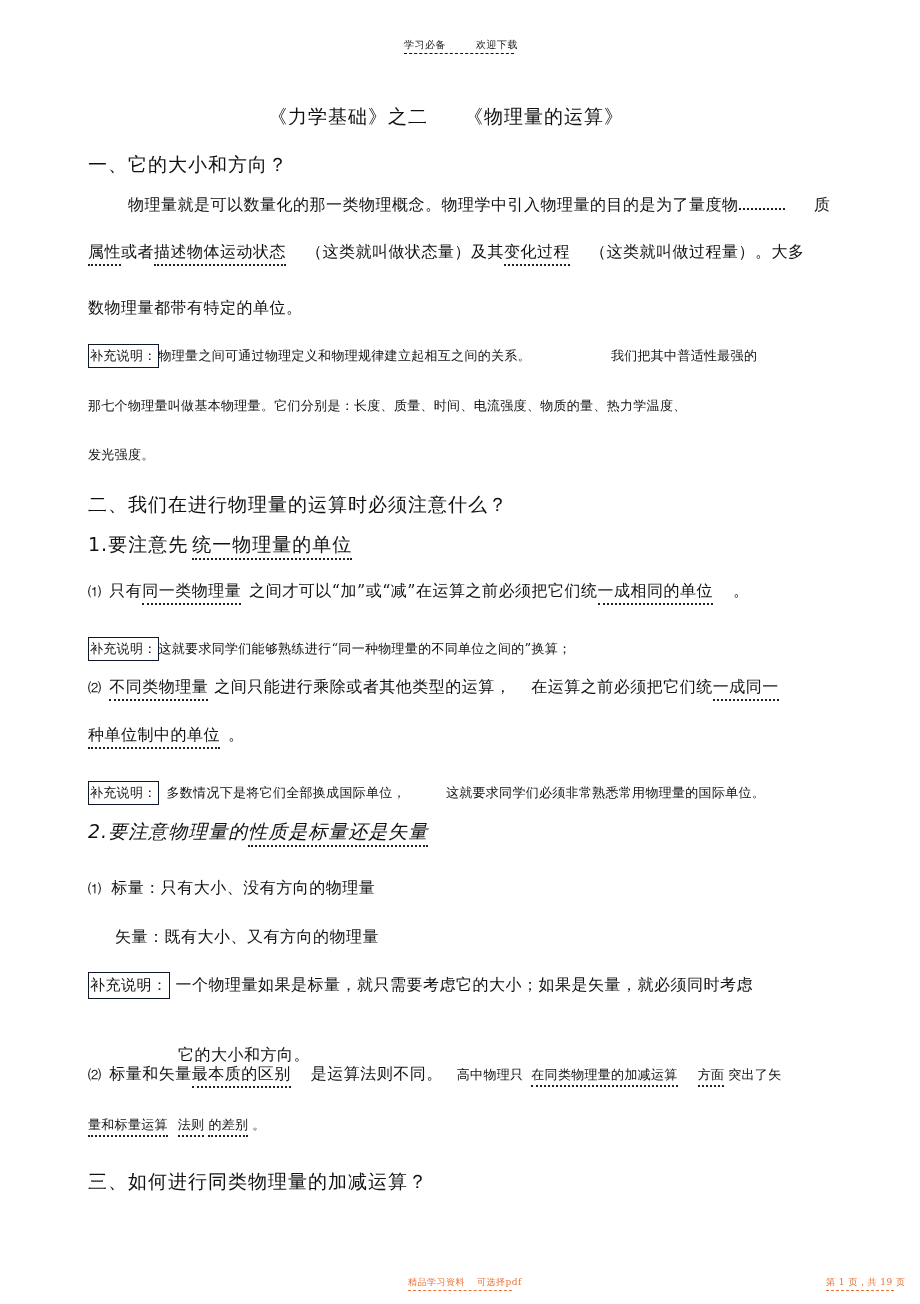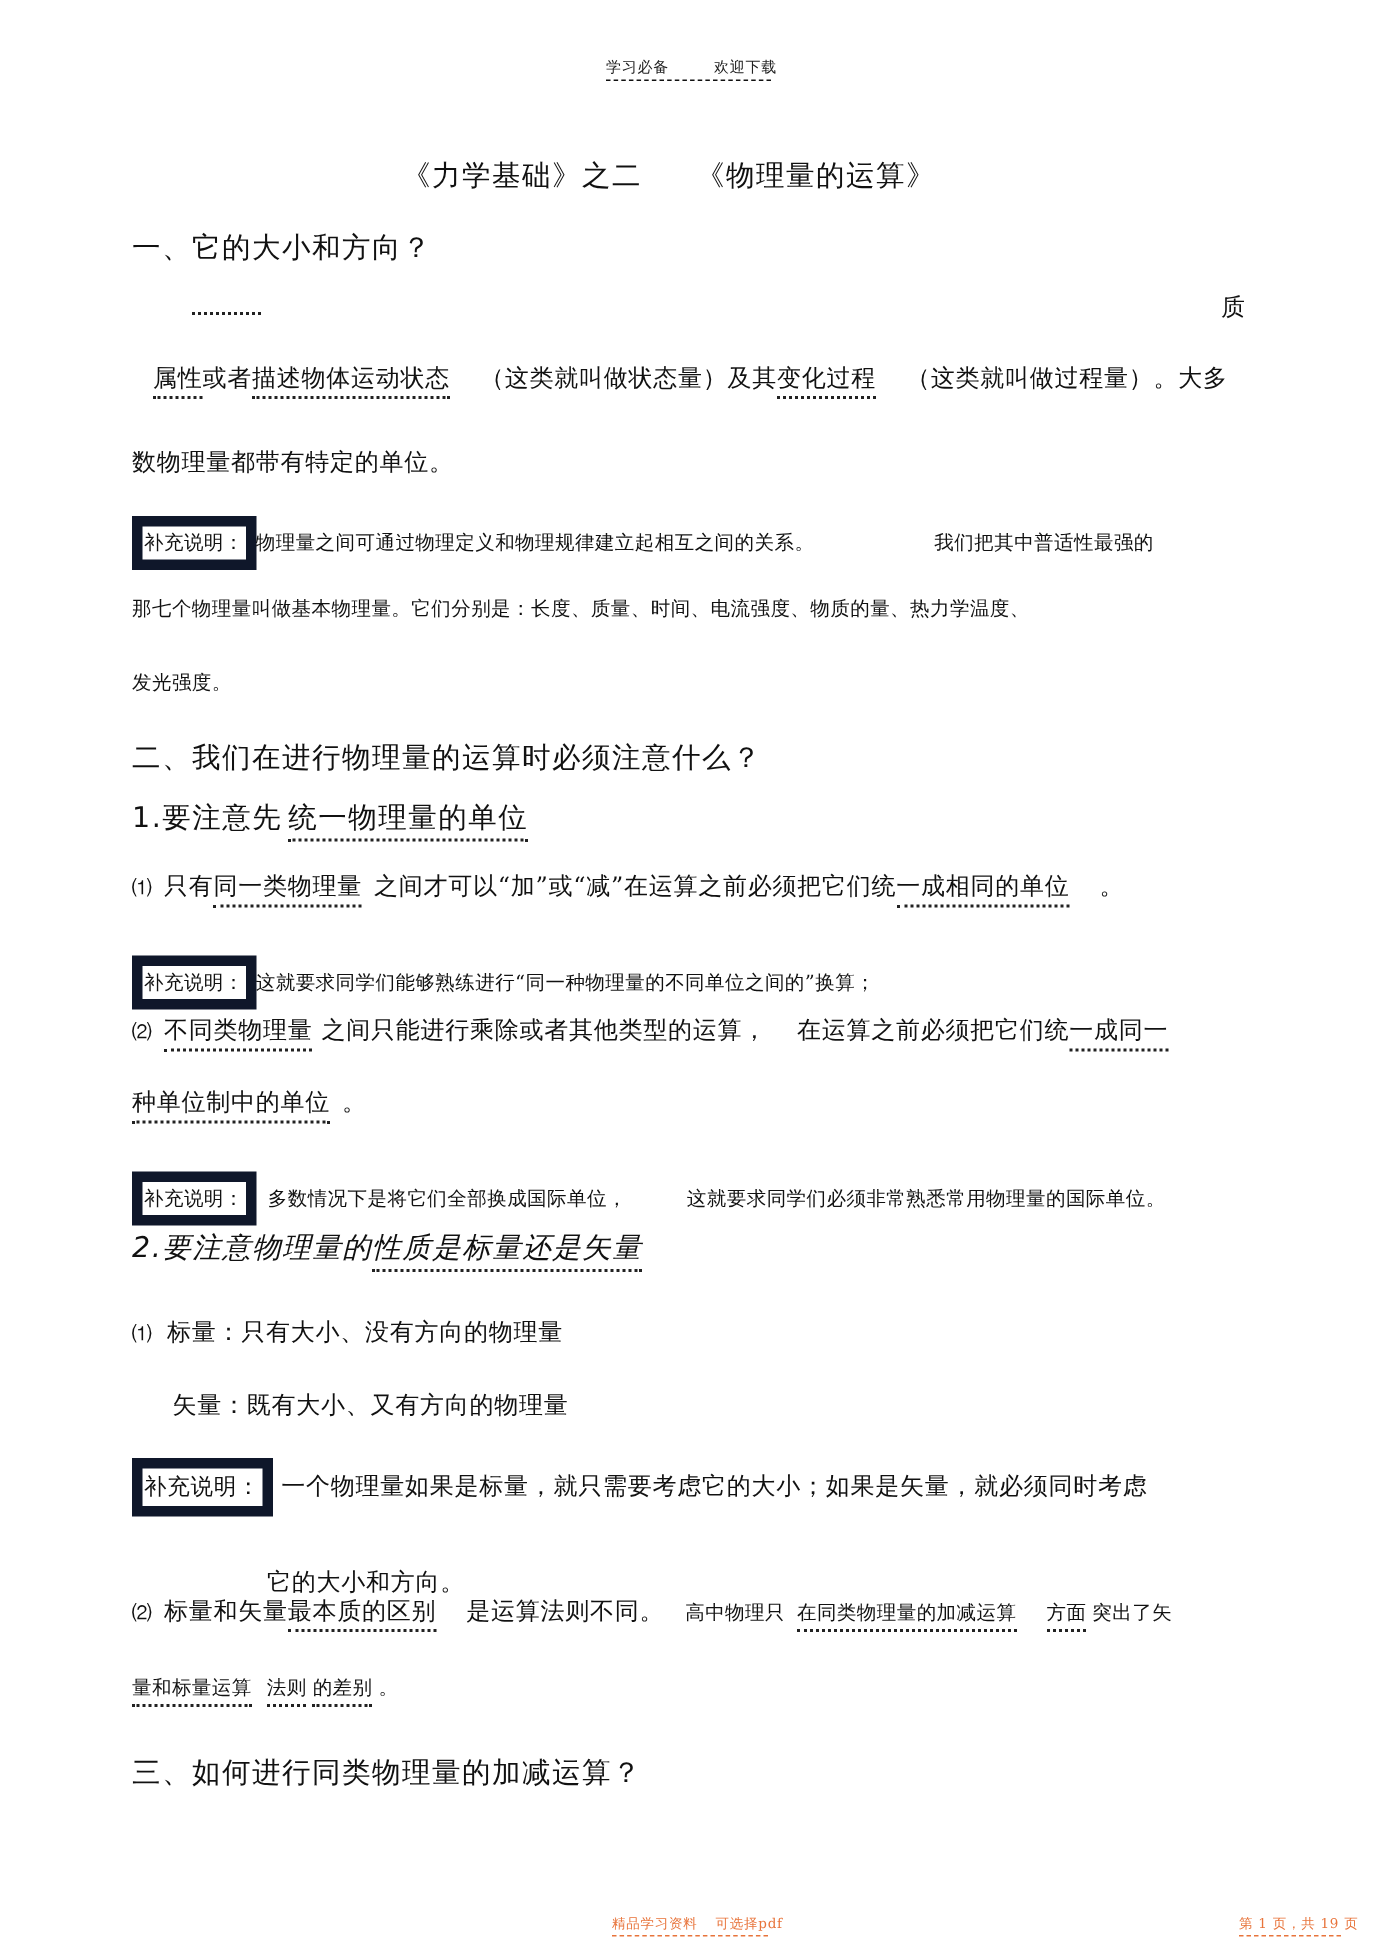--- a/index.html
+++ b/index.html
@@ -8,21 +8,21 @@
   .abs { position:absolute; white-space:nowrap; }
   .hdr { top:38px; left:404px; font-size:10px; color:#222; letter-spacing:0.5px; }
   .hdr .gap { display:inline-block; width:30px; }
   .hdr-line { top:53px; left:404px; width:110px; border-top:1px dashed #111; }
   .title { top:104px; left:268px; font-size:19px; letter-spacing:1px; }
   .title .gap { display:inline-block; width:36px; }
   .h1 { font-size:19px; letter-spacing:1px; }
   .body16 { font-size:16px; letter-spacing:0.5px; }
   .small13 { font-size:13px; letter-spacing:0.3px; }
   .sans { font-family: "DejaVu Sans", "Liberation Sans", sans-serif; }
-  .box { display:inline-block; border:7px solid #0f172a; padding:2px 1px; font-size:13px; }
+  .box { display:inline-block; border:1px solid #0f172a; padding:2px 1px; font-size:13px; }
   .box.big { font-size:15px; padding:3px 1px; }
   .dot { border-bottom:2px dotted #222; padding-bottom:3px; }
   .gap20 { display:inline-block; width:20px; }
   .gap40 { display:inline-block; width:40px; }
   .gap60 { display:inline-block; width:60px; }
   .footer { font-size:9px; color:#e8743b; letter-spacing:0.5px; }
   .fline { border-top:1px dashed #e8743b; }
 </style>
 </head>
 <body>
@@ -32,25 +32,25 @@
 </div>
 <div class="abs hdr-line"></div>
 
 <div class="abs title">
   <span>《力学基础》之二</span><span class="gap"></span><span>《物理量的运算》</span>
 </div>
 
 <div class="abs h1" style="top:152px;left:88px;">一、它的大小和方向？</div>
 
 <div class="abs body16" style="top:195px;left:128px;">
-  <span class="dot" style="display:inline-block;width:46px;"></span>
+  <span>物理量就是可以数量化的那一类物理概念。物理学中引入物理量的目的是为了量度物</span><span class="dot" style="display:inline-block;width:46px;"></span>
 </div>
 <div class="abs body16" style="top:195px;left:814px;">质</div>
 
-<div class="abs body16" style="top:242px;left:102px;">
+<div class="abs body16" style="top:242px;left:88px;">
   <span class="dot">属性</span><span>或者</span><span class="dot">描述物体运动状态</span><span class="gap20"></span><span>（这类就叫做状态量）及其</span><span class="dot">变化过程</span><span class="gap20"></span><span>（这类就叫做过程量）。大多</span>
 </div>
 
 <div class="abs body16" style="top:298px;left:88px;">数物理量都带有特定的单位。</div>
 
 <div class="abs small13" style="top:344px;left:88px;">
   <span class="box">补充说明：</span><span>物理量之间可通过物理定义和物理规律建立起相互之间的关系。</span><span class="gap60"></span><span class="gap20"></span><span>我们把其中普适性最强的</span>
 </div>
 <div class="abs small13" style="top:397px;left:88px;">那七个物理量叫做基本物理量。它们分别是：长度、质量、时间、电流强度、物质的量、热力学温度、</div>
 <div class="abs small13" style="top:446px;left:88px;">发光强度。</div>

